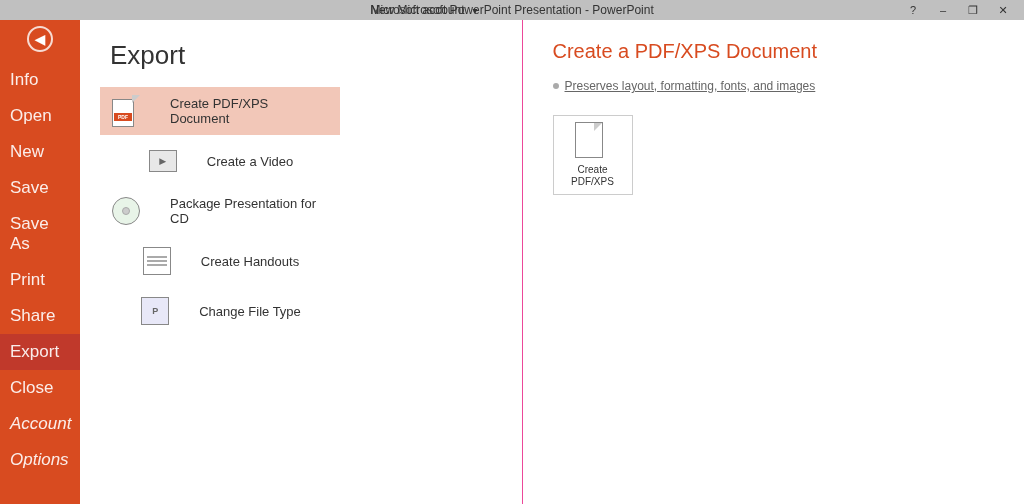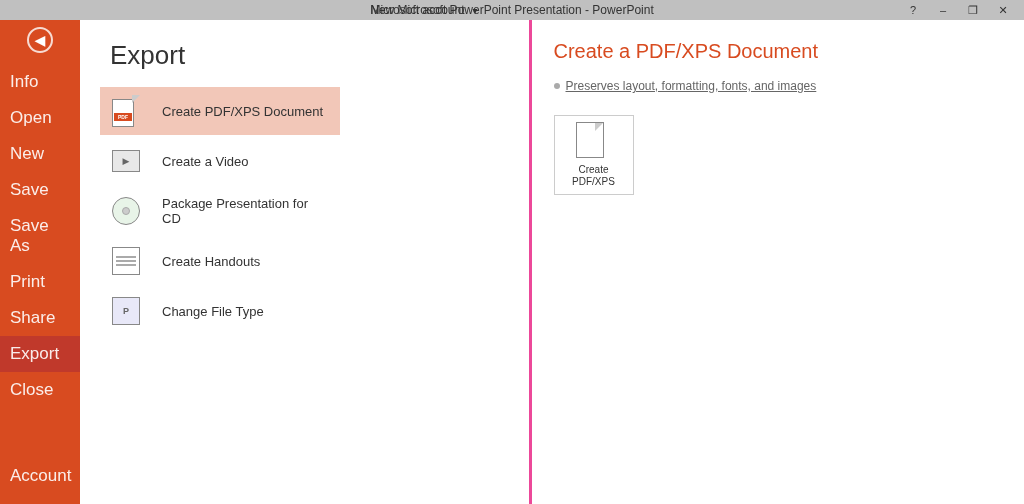--- a/index.html
+++ b/index.html
@@ -91,22 +91,23 @@
       cursor: pointer;
       font-size: 17px;
       font-weight: 300;
     }
     .sidebar-item.active {
       background: #c0392b;
     }
     .sidebar-spacer { flex: 1; }
     .sidebar-bottom {
       display: flex;
-      flex-direction: row;
-      margin-bottom: 10px;
+      flex-direction: column;
+      margin-bottom: 26px;
+      font-style: italic;
     }
 
     
     .main-content {
       flex: 1;
       display: flex;
       overflow: hidden;
     }
 
     
@@ -129,29 +130,30 @@
     .export-options {
       display: flex;
       flex-direction: column;
       padding: 0 20px;
       gap: 2px;
     }
 
     .export-option {
       display: flex;
       align-items: center;
-      gap: 20px;
+      gap: 28px;
       padding: 8px 10px;
       cursor: pointer;
       border: none;
       background: transparent;
       text-align: left;
       font-size: 13px;
       color: #333;
       width: 240px;
+      justify-content: center;
     }
     .export-option.active {
       background: #f2c7b8;
     }
     .export-option-icon {
       width: 32px;
       height: 32px;
       flex-shrink: 0;
       display: flex; align-items: center; justify-content: center;
     }
@@ -186,22 +188,22 @@
       bottom: 6px; left: 2px;
       width: 18px; height: 8px;
       background: #d84b20;
       display: flex; align-items: center; justify-content: center;
       font-size: 5px; color: white; font-weight: bold;
     }
 
     
     .detail-panel {
       flex: 1;
-      padding: 20px 22px;
-      border-left: 3px solid #ec4899;
+      padding: 20px 30px;
+      border-left: 1px solid #ec4899;
     }
     .detail-title {
       font-size: 20px;
       color: #d84b20;
       font-weight: 300;
       margin-bottom: 14px;
     }
     .detail-bullets {
       list-style: none;
       margin-bottom: 20px;

